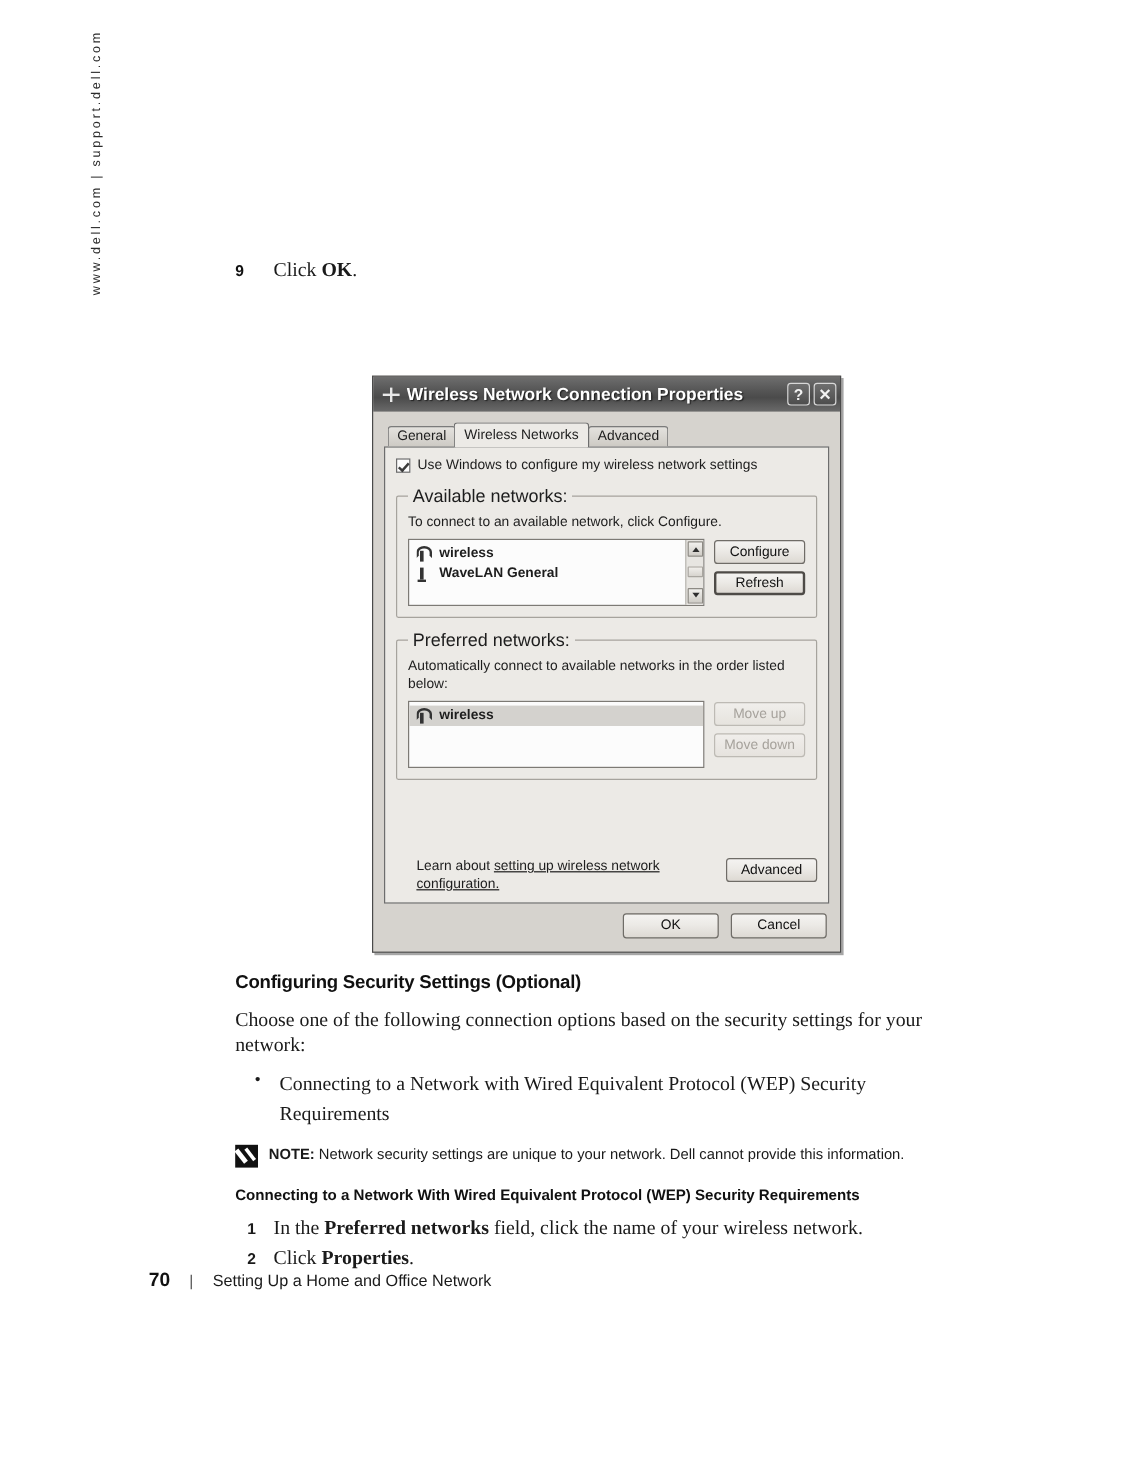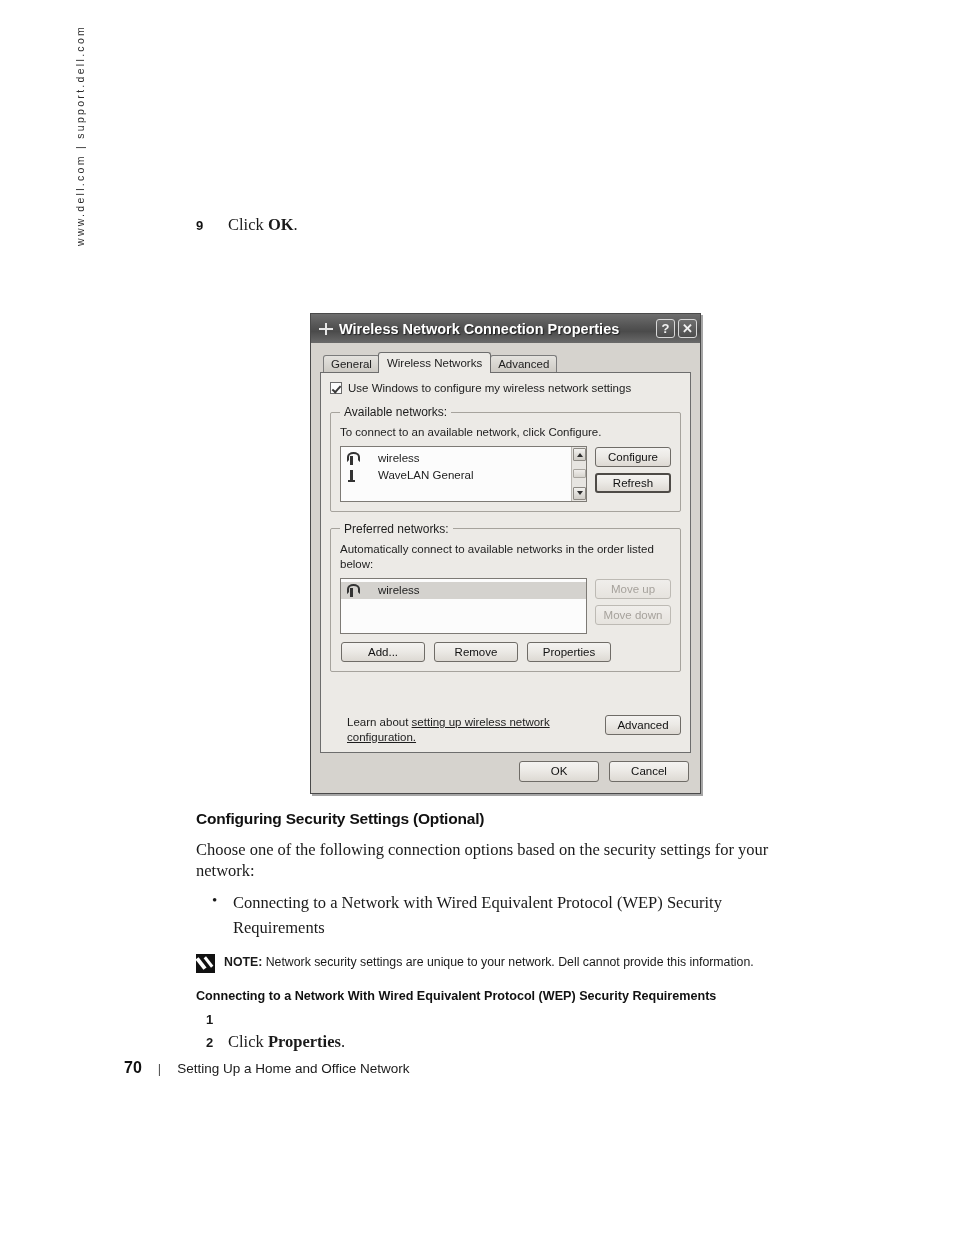--- a/index.html
+++ b/index.html
@@ -232,21 +232,21 @@
 
   fieldset.group {
     border: 1px solid #a6a39d;
     border-radius: 2px;
     margin: 0 0 10px 0;
     padding: 6px 9px 9px 9px;
     box-sizing: border-box;
   }
   fieldset.group legend {
     padding: 0 4px;
-    font-size: 12px;
+    font-size: 15px;
     color: #1d1d1d;
   }
   .group-desc {
     margin: 0 0 6px 0;
     font-size: 11.5px;
     line-height: 1.3;
   }
 
   .list-and-btns {
     display: flex;
@@ -269,21 +269,21 @@
     display: flex;
     align-items: center;
     height: 17px;
     padding: 0 4px 0 5px;
     font-size: 11.5px;
     cursor: pointer;
   }
   .list-item.selected {
     background: #d4d2ce;
   }
-  .list-item .label { margin-left: 21px; }
+  .list-item .label { margin-left: 9px; font-weight: bold; }
 
   .ap-icon, .adhoc-icon {
     width: 11px; height: 13px;
     flex: 0 0 11px;
     position: relative;
   }
   .ap-icon:before {
     content: "";
     position: absolute;
     left: 4px; top: 4px;
@@ -634,25 +634,20 @@
                   <span class="ap-icon"></span>
                   <span class="label">wireless</span>
                 </div>
               </div>
             </div>
             <div class="side-btns">
               <div class="btn disabled">Move up</div>
               <div class="btn disabled">Move down</div>
             </div>
           </div>
-          <div class="row-btns">
-            <div class="btn">Add...</div>
-            <div class="btn">Remove</div>
-            <div class="btn">Properties</div>
-          </div>
         </fieldset>
 
         <div class="learn-row">
           <div class="learn-text"><span>Learn about </span><span class="lnk">setting up wireless network configuration.</span></div>
           <div class="btn">Advanced</div>
         </div>
 
       </div>
     </div>
 
@@ -673,20 +668,21 @@
 
   <div class="note-row">
     <span class="note-icon"></span>
     <div class="note-text"><span class="nlabel">NOTE:</span><span> Network security settings are unique to your network. Dell cannot provide this information.</span></div>
   </div>
 
   <h3 class="sub-head">Connecting to a Network With Wired Equivalent Protocol (WEP) Security Requirements</h3>
 
   <div class="num-row">
     <span class="n">1</span>
+    <span class="t"><span>In the </span><b class="bd">Preferred networks</b><span> field, click the name of your wireless network.</span></span>
   </div>
   <div class="num-row">
     <span class="n">2</span>
     <span class="t"><span>Click </span><b class="bd">Properties</b><span>.</span></span>
   </div>
 </div>
 
 <div class="page-footer">
   <span class="pg-num">70</span>
   <span class="pg-sep">|</span>

